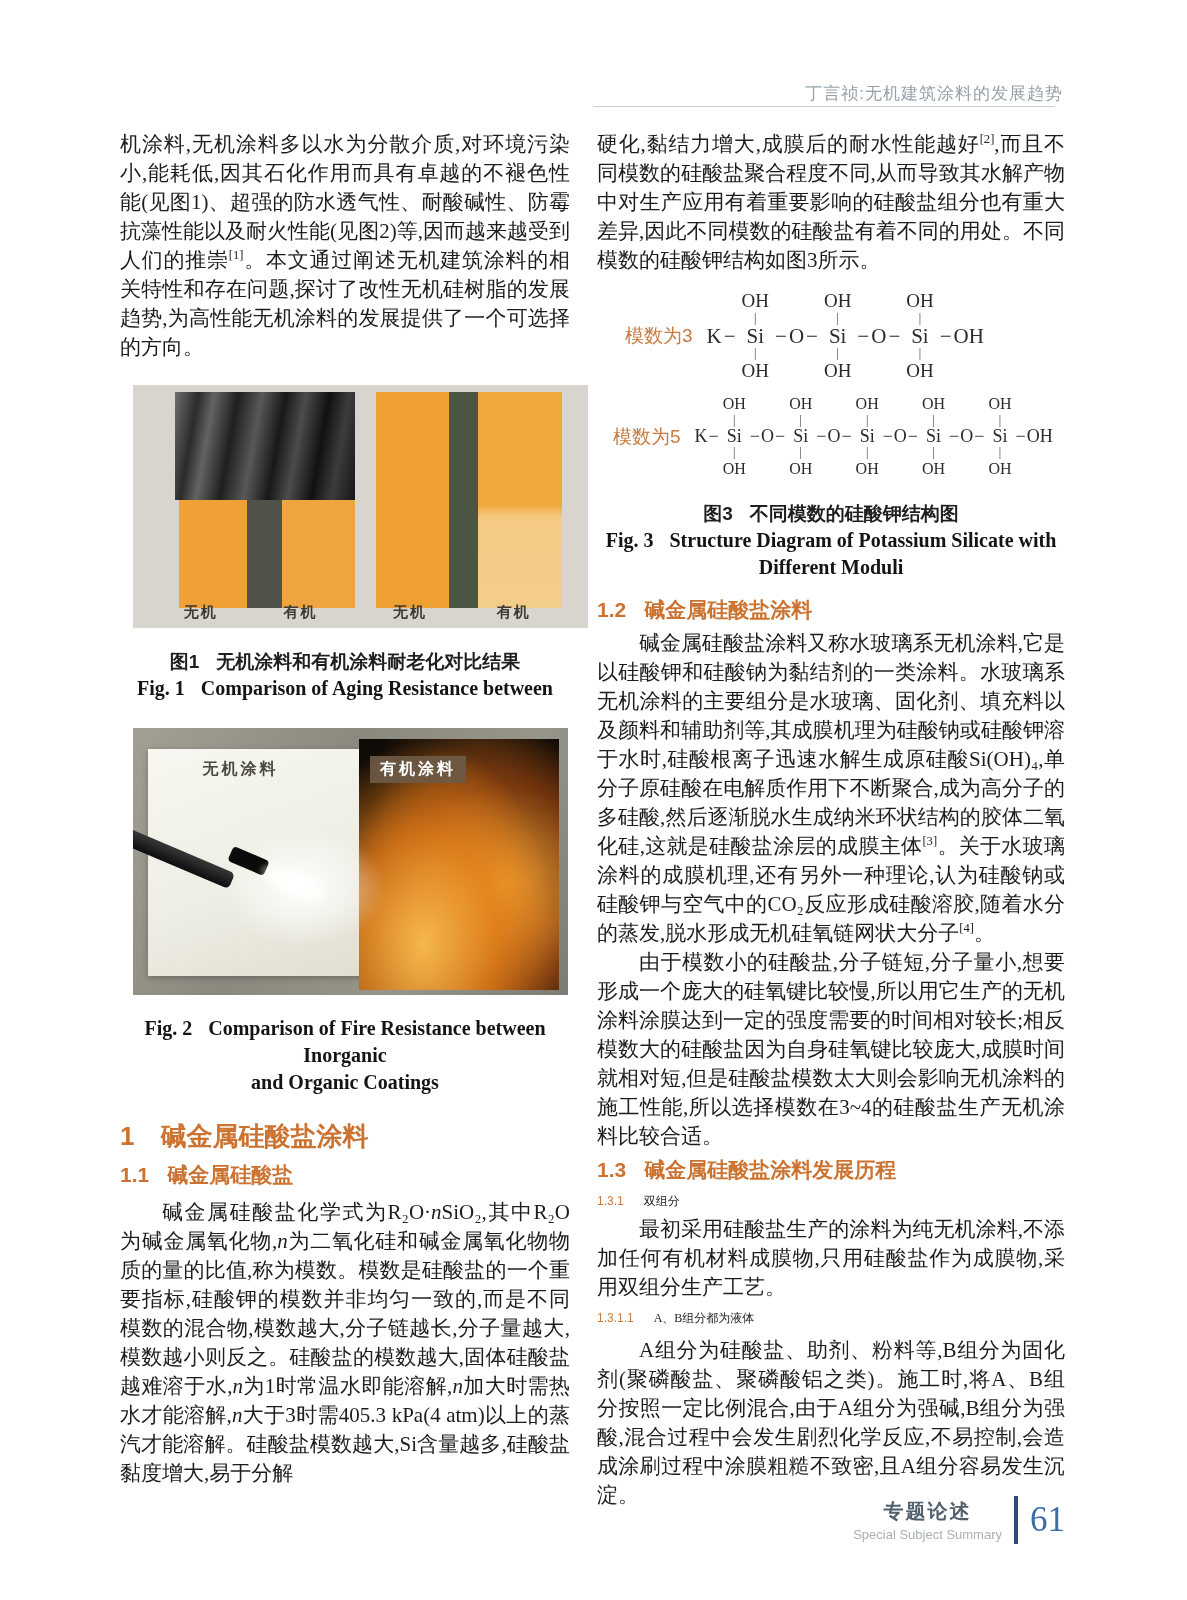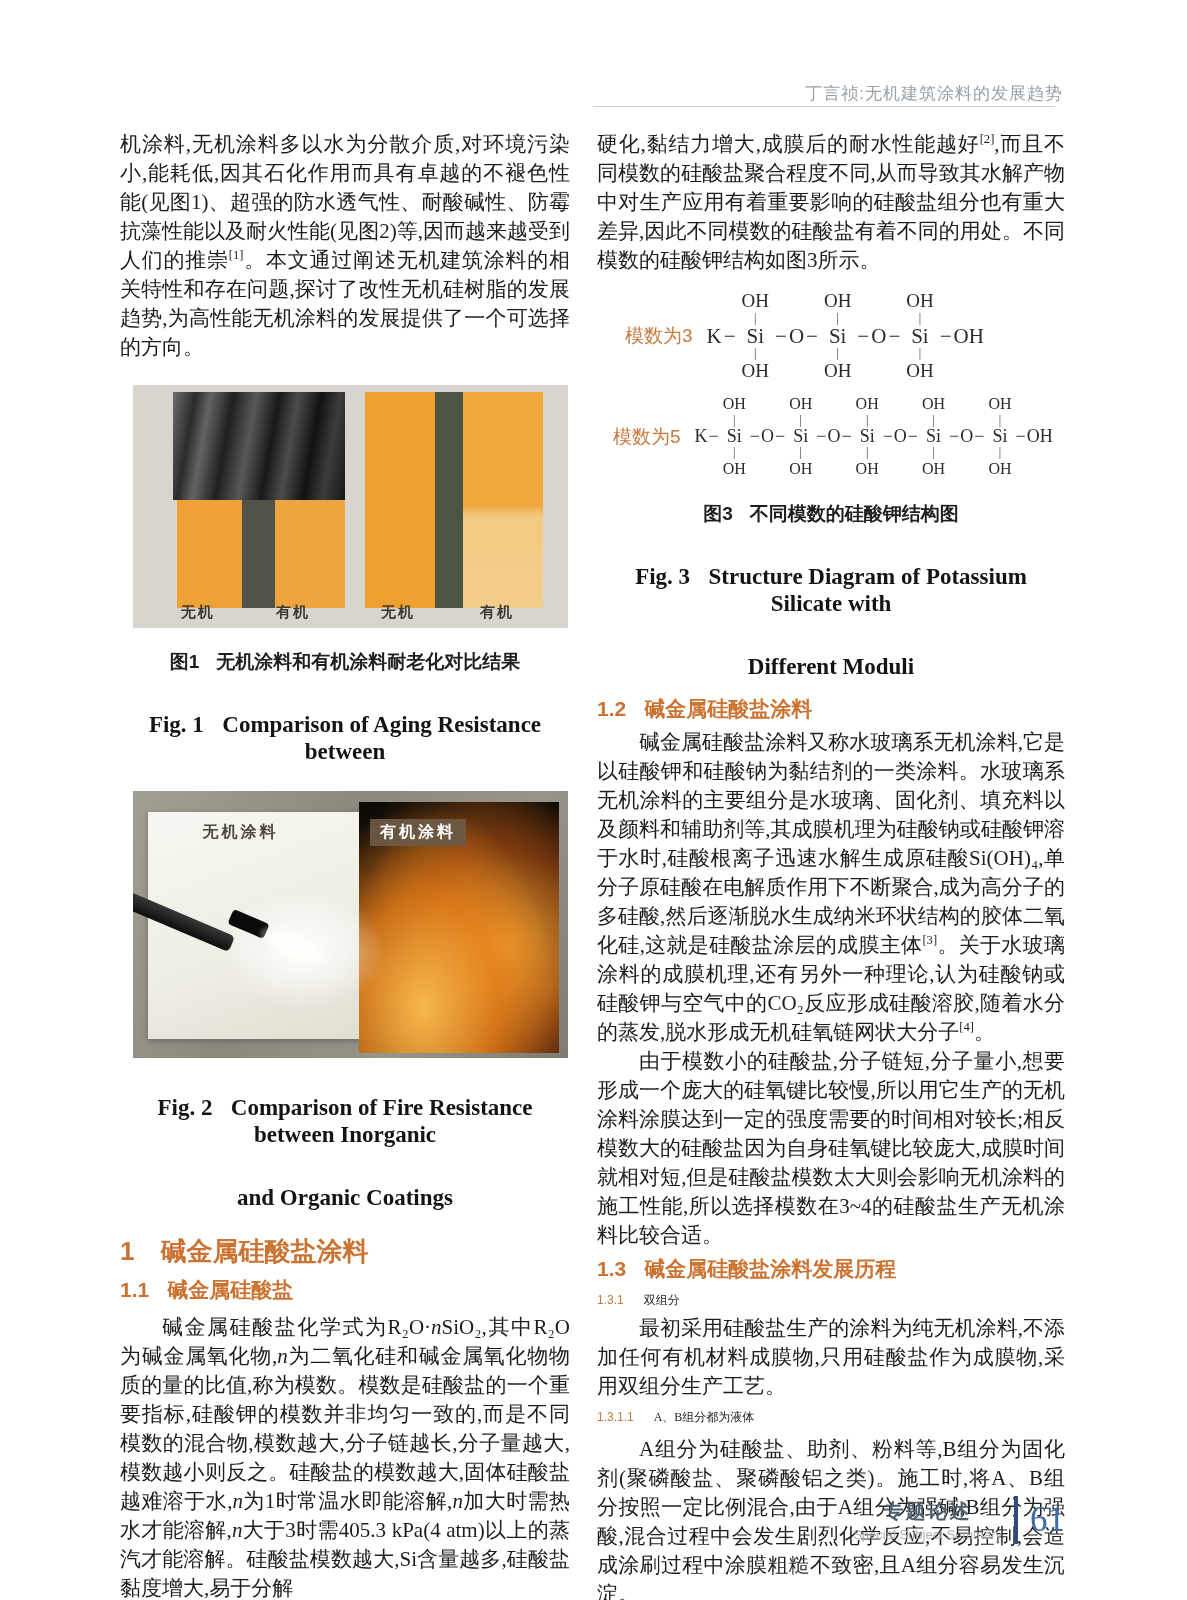--- a/index.html
+++ b/index.html
@@ -31,26 +31,26 @@
   .sec2 .sec-no{margin-right:18px;}
   .sec3{margin:0 0 0 0;font-size:12px;line-height:28px;font-weight:normal;color:#1d1d1d;}
   .sec3 .sec-no3{font-family:"Liberation Sans","DejaVu Sans",sans-serif;color:#c87a3e;margin-right:20px;}
   .mt14{margin-top:14px;} .mt16{margin-top:16px;} .mt6{margin-top:6px;}
   .mt10{margin-top:10px;} .mt2{margin-top:2px;} .mt4{margin-top:4px;}
 
   
   .caption{margin-top:20px;text-align:center;line-height:27px;}
   .cap-zh{font-family:"Liberation Sans","DejaVu Sans",sans-serif;font-weight:bold;font-size:19px;color:#1f1f1f;}
   .cap-zh .cap-t{margin-left:0.9em;}
-  .cap-en{font-family:"Liberation Serif","DejaVu Serif",serif;font-weight:bold;font-size:23px;color:#141414;margin-top:36px;}
+  .cap-en{font-family:"Liberation Serif","DejaVu Serif",serif;font-weight:bold;font-size:20px;color:#141414;}
   .cap-en .cap-no{margin-right:0.8em;}
 
   
   .fig{position:relative;}
-  .fig1{margin:23px 0 0 13px;width:435px;height:243px;background:#d8d5ce;}
+  .fig1{margin:23px 0 0 13px;width:435px;height:243px;background:#d8d5ce;padding-left:20px;}
   .f1-foil{position:absolute;left:9.2%;top:2.9%;width:39.5%;height:44.4%;
     background:linear-gradient(100deg,#6e6e6e 0%,#2b2b2b 12%,#636363 20%,#1f1f1f 32%,
       #585858 44%,#181818 56%,#4c4c4c 66%,#111 78%,#3c3c3c 88%,#161616 100%);}
   .f1-orange{position:absolute;background:#efa138;}
   .f1-a{left:10.1%;top:47.3%;width:15%;height:44.5%;}
   .f1-b{left:32.7%;top:47.3%;width:16%;height:44.5%;background:#eea53f;}
   .f1-c{left:53.3%;top:2.9%;width:16.1%;height:88.9%;background:#eea032;}
   .f1-d{left:75.9%;top:2.9%;width:18.4%;height:88.9%;
         background:linear-gradient(180deg,#f0a73c 0%,#f0a73c 52%,#f4ca83 58%,#f3cd8a 100%);}
   .f1-strip{position:absolute;background:#4f5349;}

